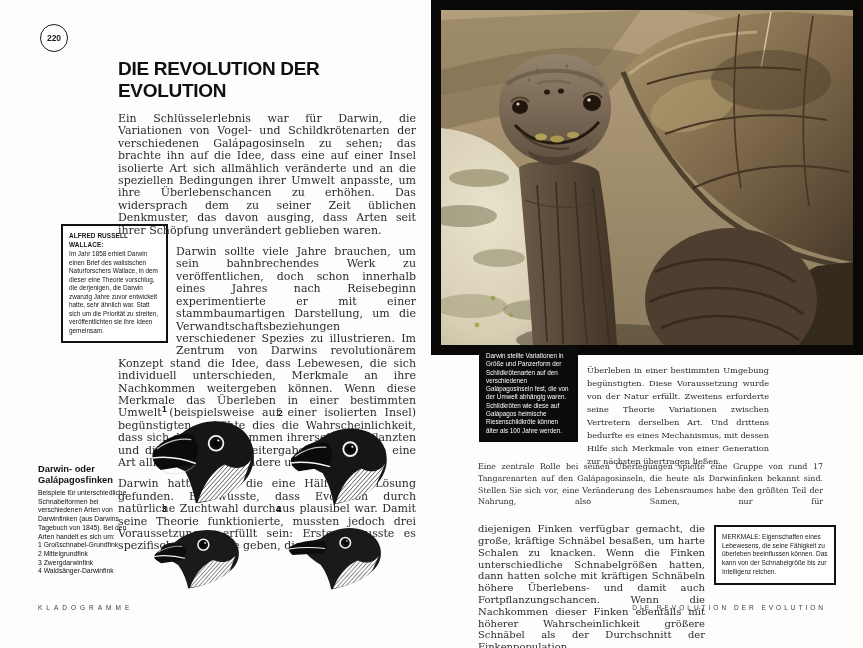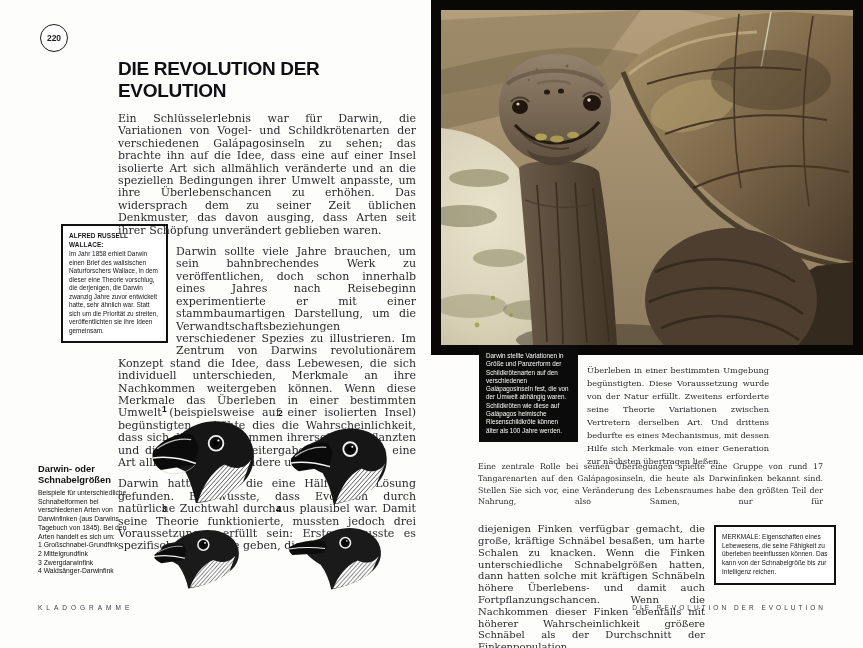--- a/index.html
+++ b/index.html
@@ -175,21 +175,21 @@
           <path d="M2,40 C14,33 28,31 42,33 L45,40 L41,47 L6,49 C3,46 1,43 2,40 Z" fill="#0d0d0d"></path>
           <path d="M2,42 C16,40 30,40 43,41.5" fill="none" stroke="#f2f2f2" stroke-width="1.2"></path>
           <circle cx="66" cy="35" r="6" fill="#0d0d0d" stroke="#f2f2f2" stroke-width="1.8"></circle>
           <circle cx="66" cy="35" r="2.2" fill="#000"></circle>
           <circle cx="67.8" cy="33" r="0.9" fill="#fff"></circle>
         </svg>
       </div>
     </figure>
 
     <aside class="finch-caption">
-      <span class="cap-title">Darwin- oder Schnabelgrößen</span>
+      <span class="cap-title">Darwin- oder Galápagosfinken</span>
       <div class="cap-text">Beispiele für unterschiedliche Schnabelformen bei verschiedenen Arten von Darwinfinken (aus Darwins Tagebuch von 1845). Bei den Arten handelt es sich um:</div>
       <div class="cap-item">1 Großschnabel-Grundfink</div>
       <div class="cap-item">2 Mittelgrundfink</div>
       <div class="cap-item">3 Zwergdarwinfink</div>
       <div class="cap-item">4 Waldsänger-Darwinfink</div>
     </aside>
 
     <div class="footer footer-left">KLADOGRAMME</div>
   </div>
 

